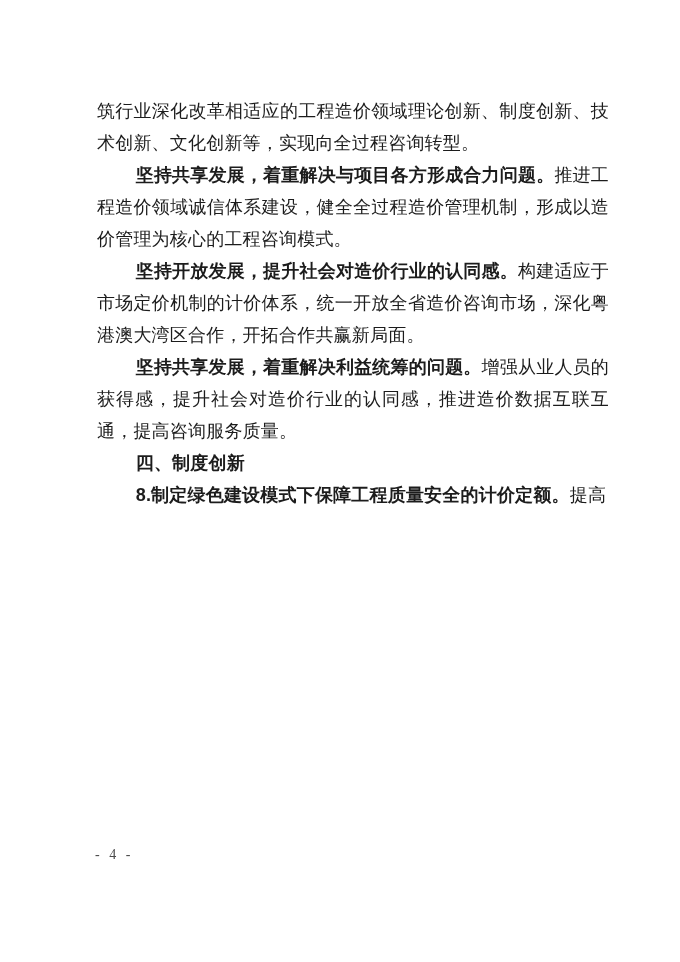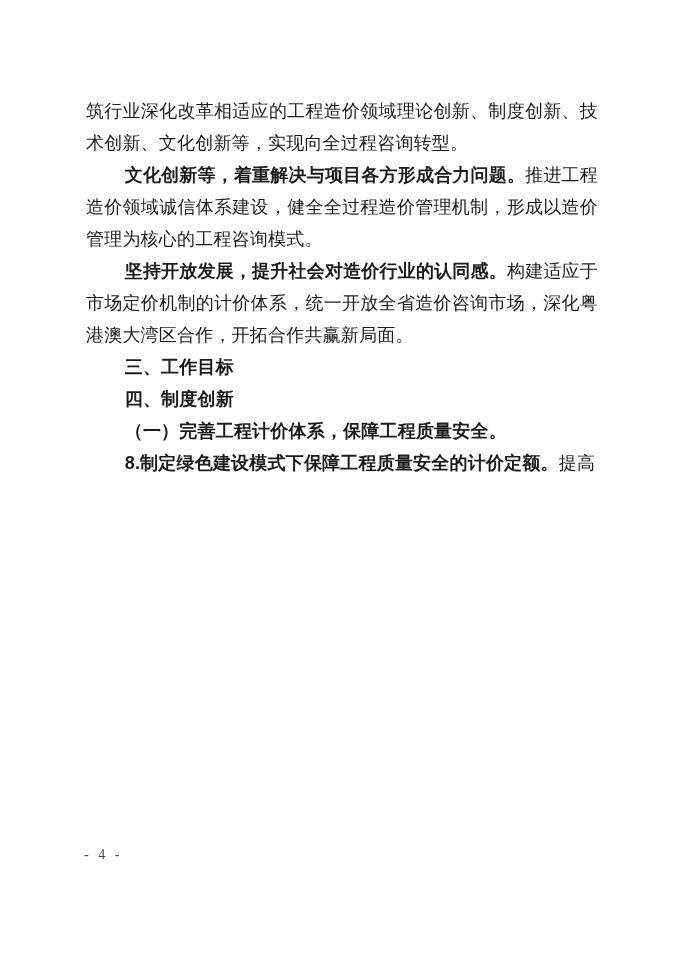--- a/index.html
+++ b/index.html
@@ -11,20 +11,21 @@
     width: 680px;
     height: 962px;
     position: relative;
     font-family: "Liberation Serif", "DejaVu Serif", serif;
     overflow: hidden;
   }
   .doc-page {
     position: absolute;
     inset: 0;
     background: #ffffff;
+    margin-left: 11px;
   }
   .content {
     position: absolute;
     left: 86px;
     top: 95px;
     width: 512px;
     color: #1c1c1c;
     font-size: 18px;
     line-height: 32px;
     text-align: justify;
@@ -63,32 +64,31 @@
 </style>
 </head>
 <body>
 
 <div class="doc-page">
 
   <div class="content">
 
     <p class="para"><span>筑行业深化改革相适应的工程造价领域理论创新、制度创新、技术创新、文化创新等，实现向全过程咨询转型。</span></p>
 
-    <p class="para indent"><span class="lead">文化创新等，着重解决与项目各方形成合力问题。</span><span>推进工程造价领域诚信体系建设，健全全过程造价管理机制，形成以造价管理为核心的工程咨询模式。</span></p>
+    <p class="para indent"><span class="lead">坚持共享发展，着重解决与项目各方形成合力问题。</span><span>推进工程造价领域诚信体系建设，健全全过程造价管理机制，形成以造价管理为核心的工程咨询模式。</span></p>
 
 
     <p class="para indent"><span class="lead">坚持开放发展，提升社会对造价行业的认同感。</span><span>构建适应于市场定价机制的计价体系，统一开放全省造价咨询市场，深化粤港澳大湾区合作，开拓合作共赢新局面。</span></p>
 
+    <p class="para indent"><span class="lead">坚持共享发展，着重解决利益统筹的问题。</span><span>增强从业人员的获得感，提升社会对造价行业的认同感，推进造价数据互联互通，提高咨询服务质量。</span></p>
 
-    <p class="para indent heading"><span class="lead">三、工作目标</span></p>
 
 
     <p class="para indent heading"><span class="lead">四、制度创新</span></p>
 
-    <p class="para indent subheading"><span class="lead">（一）完善工程计价体系，保障工程质量安全。</span></p>
 
     <p class="para indent"><span class="lead">8.制定绿色建设模式下保障工程质量安全的计价定额。</span><span>提高</span></p>
 
   </div>
 
   <div class="page-number">- 4 -</div>
 
 </div>
 
 </body></html>

